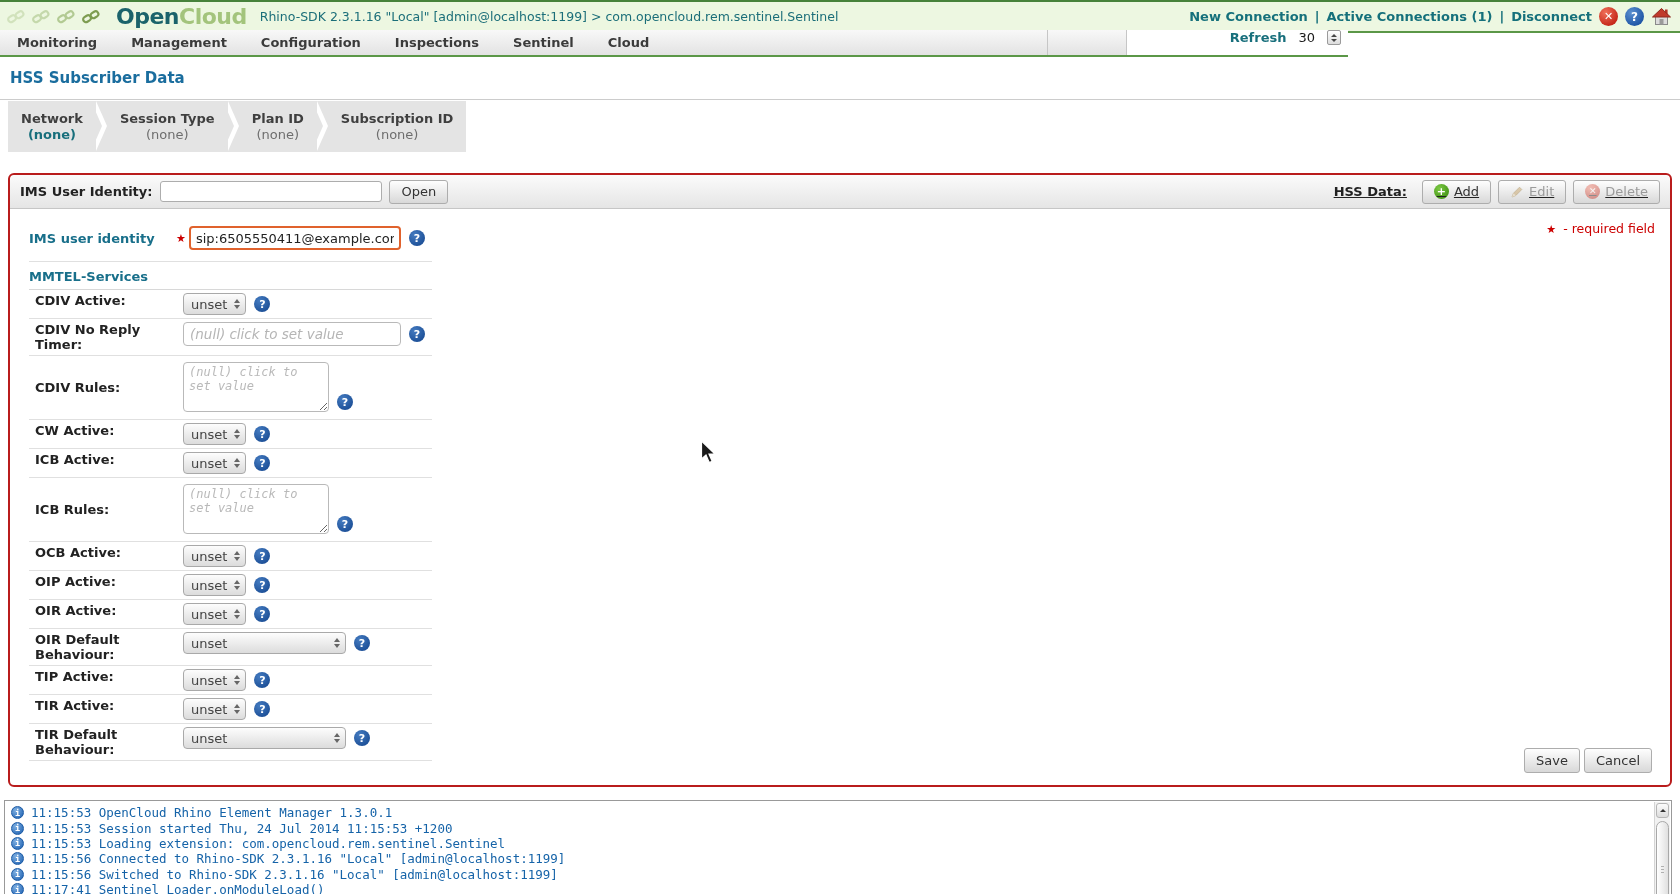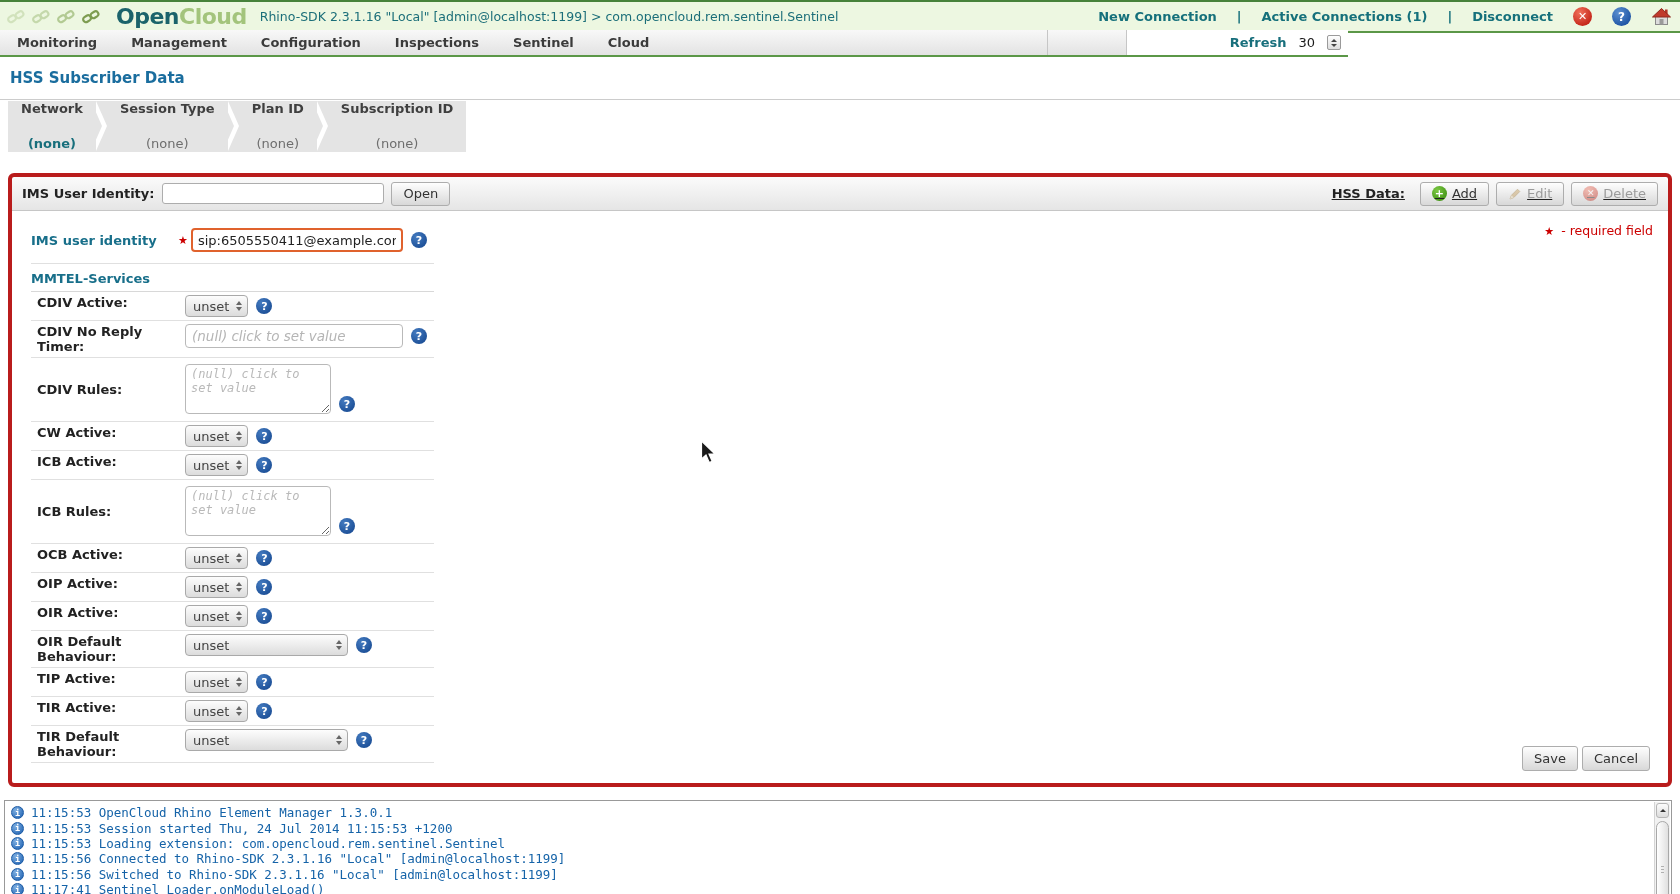--- a/index.html
+++ b/index.html
@@ -15,69 +15,69 @@
     position:absolute; top:0; left:0; width:1680px; height:33px;
     background:#edf7e1; border-top:2px solid #47823b; border-bottom:2px solid #5b9747;
     display:flex; align-items:center;
   }
   .chain-icons{ display:flex; gap:7px; align-items:center; margin-left:7px; }
   .chain-icons svg{ display:block; }
   .logo{ margin-left:16px; font-size:22px; font-weight:bold; letter-spacing:-0.5px; line-height:24px; white-space:nowrap; }
   .logo .lg-open{ color:#1b636b; }
   .logo .lg-cloud{ color:#a3c47c; }
   .conn-title{ color:#1b6e79; font-size:12.5px; margin-left:13px; white-space:nowrap; }
-  .header-right{ margin-left:auto; display:flex; align-items:center; gap:20px; padding-right:8px; }
+  .header-right{ margin-left:auto; display:flex; align-items:center; gap:7px; padding-right:8px; }
   .hlink{ color:#15707b; font-weight:bold; font-size:13px; text-decoration:none; cursor:pointer; white-space:nowrap; }
   .hsep{ color:#15707b; font-weight:bold; }
   .circle-icon{ width:19px; height:19px; border-radius:50%; color:#fff; font-weight:bold;
     display:inline-flex; align-items:center; justify-content:center; cursor:pointer; flex:none; }
   .icon-close{ background:radial-gradient(circle at 35% 30%, #f0705a, #c6281b 72%); font-size:11px; }
   .icon-qmark{ background:radial-gradient(circle at 35% 30%, #5b8fd0, #1f55a5 75%); font-size:12px; }
 
   
   .menubar{
     position:absolute; top:30px; left:0; width:1348px; height:27px;
     background:linear-gradient(#f8f8f8,#e3e3e3); border-bottom:2px solid #5b9747;
     display:flex; align-items:stretch;
   }
   .menu-items{ display:flex; align-items:center; }
   .menu-item{ padding:0 17px; font-weight:600; color:#3b3b3b; cursor:pointer; }
   .menu-right{ margin-left:auto; display:flex; align-items:stretch; }
   .mdiv{ width:1px; background:#c6c6c6; }
   .mspacer{ width:78px; }
   .refresh-cell{ width:222px; background:#fff; border-left:1px solid #c6c6c6;
-    display:flex; align-items:center; justify-content:flex-end; gap:12px; padding-right:7px; }
+    display:flex; justify-content:flex-end; gap:12px; padding-right:7px; }
   .refresh-label{ color:#186f7c; font-weight:bold; cursor:pointer; }
   .refresh-value{ color:#1a1a1a; }
   .stepper{ width:14px; height:15px; border:1px solid #9a9a9a; border-radius:2px;
     background:linear-gradient(#fefefe,#ddd); display:flex; flex-direction:column;
     align-items:center; justify-content:center; gap:2px; cursor:pointer; }
   .tri-up{ width:0;height:0;border-left:3px solid transparent;border-right:3px solid transparent;border-bottom:3.5px solid #444; }
   .tri-dn{ width:0;height:0;border-left:3px solid transparent;border-right:3px solid transparent;border-top:3.5px solid #444; }
 
   
   .titlebar{ position:absolute; top:57px; left:0; width:1680px; height:43px;
     background:#fff; border-bottom:1px solid #ccc; display:flex; align-items:center; }
   .titlebar h1{ margin:0 0 0 10px; font-size:15px; color:#1a6d9e; font-weight:bold; }
 
   
   .breadcrumb{ position:absolute; top:101px; left:8px; height:51px; background:#e4e4e4; display:flex; }
-  .step{ display:flex; flex-direction:column; justify-content:space-between; align-items:center; padding:0 13px; cursor:pointer; }
+  .step{ display:flex; flex-direction:column; justify-content:center; align-items:center; padding:0 13px; cursor:pointer; }
   .step .slabel{ font-weight:bold; color:#3f3f3f; line-height:16px; }
   .step .svalue{ color:#6e6e6e; line-height:16px; }
   .step.active .svalue{ color:#186f7c; font-weight:bold; }
   .chev{ position:relative; width:11px; flex:none; }
   .chev::before{ content:""; position:absolute; top:0; left:0;
     border-top:25.5px solid transparent; border-bottom:25.5px solid transparent; border-left:11px solid #fff; }
   .chev::after{ content:""; position:absolute; top:0; left:-5px;
     border-top:25.5px solid transparent; border-bottom:25.5px solid transparent; border-left:11px solid #e4e4e4; }
 
   
   .form-panel{ position:absolute; left:8px; top:173px; width:1664px; height:614px;
-    background:#fff; border:4px solid #b91c1c; border-radius:6px; }
+    background:#fff; border:2px solid #b91c1c; border-radius:6px; }
   .form-toolbar{ height:34px; background:linear-gradient(#fbfbfb,#e5e5e5);
     border-bottom:1px solid #c6c6c6; border-radius:6px 6px 0 0;
     display:flex; align-items:center; padding:0 10px; }
   .ft-label{ font-weight:bold; margin-right:8px; white-space:nowrap; }
   .ft-input{ width:222px; height:21px; border:1px solid #adadad; border-radius:3px; padding:0 4px;
     font-family:inherit; font-size:13px; }
   .btn{ height:24px; background:linear-gradient(#fefefe,#d8d8d8); border:1px solid #adadad;
     border-radius:3px; font-size:13px; color:#333; padding:0 11px; cursor:pointer;
     display:inline-flex; align-items:center; gap:5px; font-family:inherit; white-space:nowrap; }
   .btn.disabled{ color:#9b9b9b; cursor:default; }

